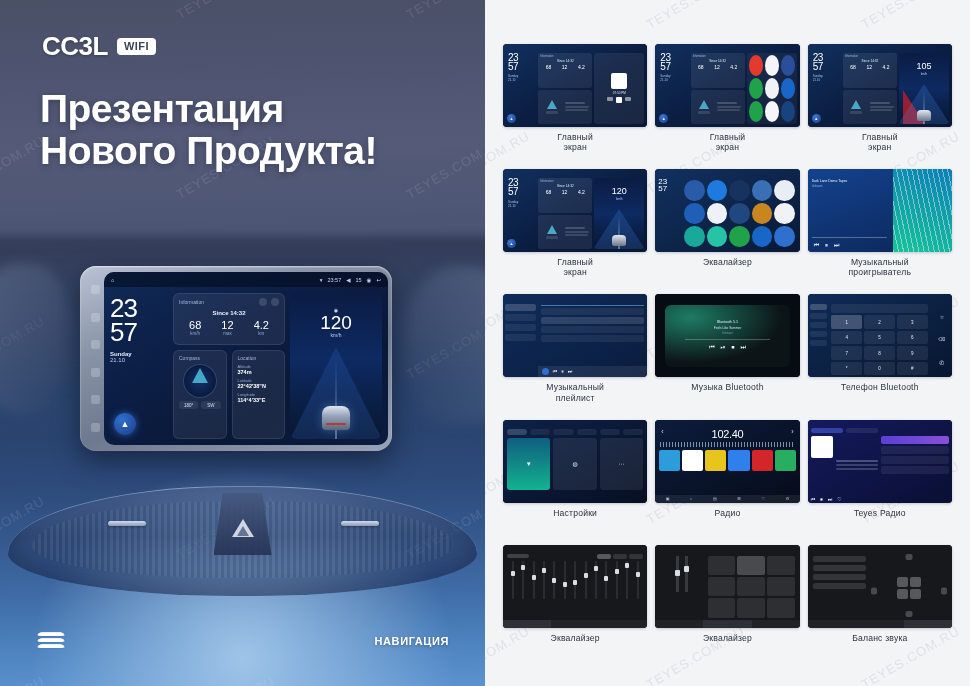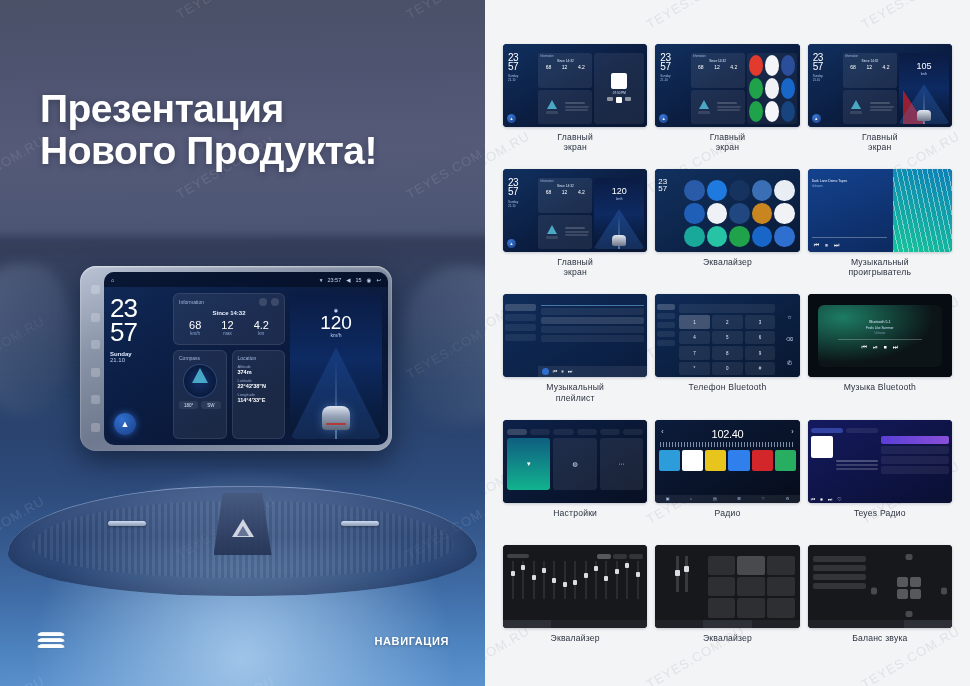--- a/index.html
+++ b/index.html
@@ -403,20 +403,24 @@
         <span style="left: 170px; top: 340px;">TEYES.COM.RU</span>
         <span style="left: 400px; top: 340px;">TEYES.COM.RU</span>
         <span style="left: -60px; top: 520px;">TEYES.COM.RU</span>
         <span style="left: 170px; top: 520px;">TEYES.COM.RU</span>
         <span style="left: 400px; top: 520px;">TEYES.COM.RU</span>
         <span style="left: -60px; top: 700px;">TEYES.COM.RU</span>
         <span style="left: 170px; top: 700px;">TEYES.COM.RU</span>
         <span style="left: 400px; top: 700px;">TEYES.COM.RU</span>
       </div>
 
+    <div class="logo-row">
+      <div class="logo-text">CC3L</div>
+      <div class="logo-badge">WIFI</div>
+    </div>
 
     <div class="headline">
       <div class="h-l1">Презентация</div>
       <div class="h-l2">Нового Продукта!</div>
     </div>
 
     <div id="car">
       <div class="dash-top"></div>
       <div class="dash-left-vent"></div>
       <div class="dash-right-vent"></div>
@@ -902,20 +906,49 @@
             <div class="ms">
   <span class="dotL"></span>
   <span class="dotsR">
     <i></i>
     <i></i>
     <i></i>
     <i></i>
     <i></i>
   </span>
             </div>
+            <div class="fill" style="background:#070b12;display:flex;align-items:center;justify-content:center">
+      <div style="width:86%;height:74%;border-radius:6px;background:radial-gradient(ellipse at 20% 20%,#1d7c63 0%,#0c1418 65%);display:flex;flex-direction:column;align-items:center;justify-content:center;gap:2px">
+        <div style="color:#dfeaff;font-size:3.6px">Bluetooth 5.1</div>
+        <div style="color:#cfe0fb;font-size:3.2px">Feels Like Summer</div>
+        <div style="color:#7e93ad;font-size:2.6px">Unknown</div>
+        <div style="width:68%;height:1px;background:rgba(255,255,255,.25);margin-top:2px"></div>
+        <div style="display:flex;gap:6px;margin-top:2px;color:#fff;font-size:6px">
+          <span>⏮</span>
+          <span>⏯</span>
+          <span>⏹</span>
+          <span>⏭</span>
+        </div>
+      </div>
+            </div>
+          </div>
+          <div class="cap">Музыка Bluetooth</div>
+        </div>
+        <div class="cell">
+          <div class="thumb">
+            <div class="ms">
+  <span class="dotL"></span>
+  <span class="dotsR">
+    <i></i>
+    <i></i>
+    <i></i>
+    <i></i>
+    <i></i>
+  </span>
+            </div>
             <div class="fill" style="background:linear-gradient(150deg,#0f2b57,#081730);padding-top:8px;display:flex;gap:2px">
       <div style="width:15%;padding:2px;display:flex;flex-direction:column;gap:3px">
         <div style="height:6px;border-radius:2px;background:rgba(255,255,255,.2)"></div>
                 <div style="height:6px;border-radius:2px;background:rgba(255,255,255,.08)"></div>
                 <div style="height:6px;border-radius:2px;background:rgba(255,255,255,.08)"></div>
                 <div style="height:6px;border-radius:2px;background:rgba(255,255,255,.08)"></div>
                 <div style="height:6px;border-radius:2px;background:rgba(255,255,255,.08)"></div>
       </div>
       <div style="flex:1;display:flex;flex-direction:column;gap:2px;padding:2px 2px 2px 0">
         <div style="height:9px;border-radius:2px;background:rgba(255,255,255,.07)"></div>
@@ -948,49 +981,20 @@
             <div class="ms">
   <span class="dotL"></span>
   <span class="dotsR">
     <i></i>
     <i></i>
     <i></i>
     <i></i>
     <i></i>
   </span>
             </div>
-            <div class="fill" style="background:#070b12;display:flex;align-items:center;justify-content:center">
-      <div style="width:86%;height:74%;border-radius:6px;background:radial-gradient(ellipse at 20% 20%,#1d7c63 0%,#0c1418 65%);display:flex;flex-direction:column;align-items:center;justify-content:center;gap:2px">
-        <div style="color:#dfeaff;font-size:3.6px">Bluetooth 5.1</div>
-        <div style="color:#cfe0fb;font-size:3.2px">Feels Like Summer</div>
-        <div style="color:#7e93ad;font-size:2.6px">Unknown</div>
-        <div style="width:68%;height:1px;background:rgba(255,255,255,.25);margin-top:2px"></div>
-        <div style="display:flex;gap:6px;margin-top:2px;color:#fff;font-size:6px">
-          <span>⏮</span>
-          <span>⏯</span>
-          <span>⏹</span>
-          <span>⏭</span>
-        </div>
-      </div>
-            </div>
-          </div>
-          <div class="cap">Музыка Bluetooth</div>
-        </div>
-        <div class="cell">
-          <div class="thumb">
-            <div class="ms">
-  <span class="dotL"></span>
-  <span class="dotsR">
-    <i></i>
-    <i></i>
-    <i></i>
-    <i></i>
-    <i></i>
-  </span>
-            </div>
             <div class="fill" style="background:linear-gradient(150deg,#0d2149,#070f22);padding-top:9px">
       <div style="display:flex;gap:3px;padding:0 4px 3px">
         <div style="flex:1;height:6px;border-radius:3px;background:rgba(255,255,255,.18)"></div>
                 <div style="flex:1;height:6px;border-radius:3px;background:rgba(255,255,255,.07)"></div>
                 <div style="flex:1;height:6px;border-radius:3px;background:rgba(255,255,255,.07)"></div>
                 <div style="flex:1;height:6px;border-radius:3px;background:rgba(255,255,255,.07)"></div>
                 <div style="flex:1;height:6px;border-radius:3px;background:rgba(255,255,255,.07)"></div>
                 <div style="flex:1;height:6px;border-radius:3px;background:rgba(255,255,255,.07)"></div>
       </div>
       <div style="display:flex;gap:3px;padding:0 4px;height:52px">

